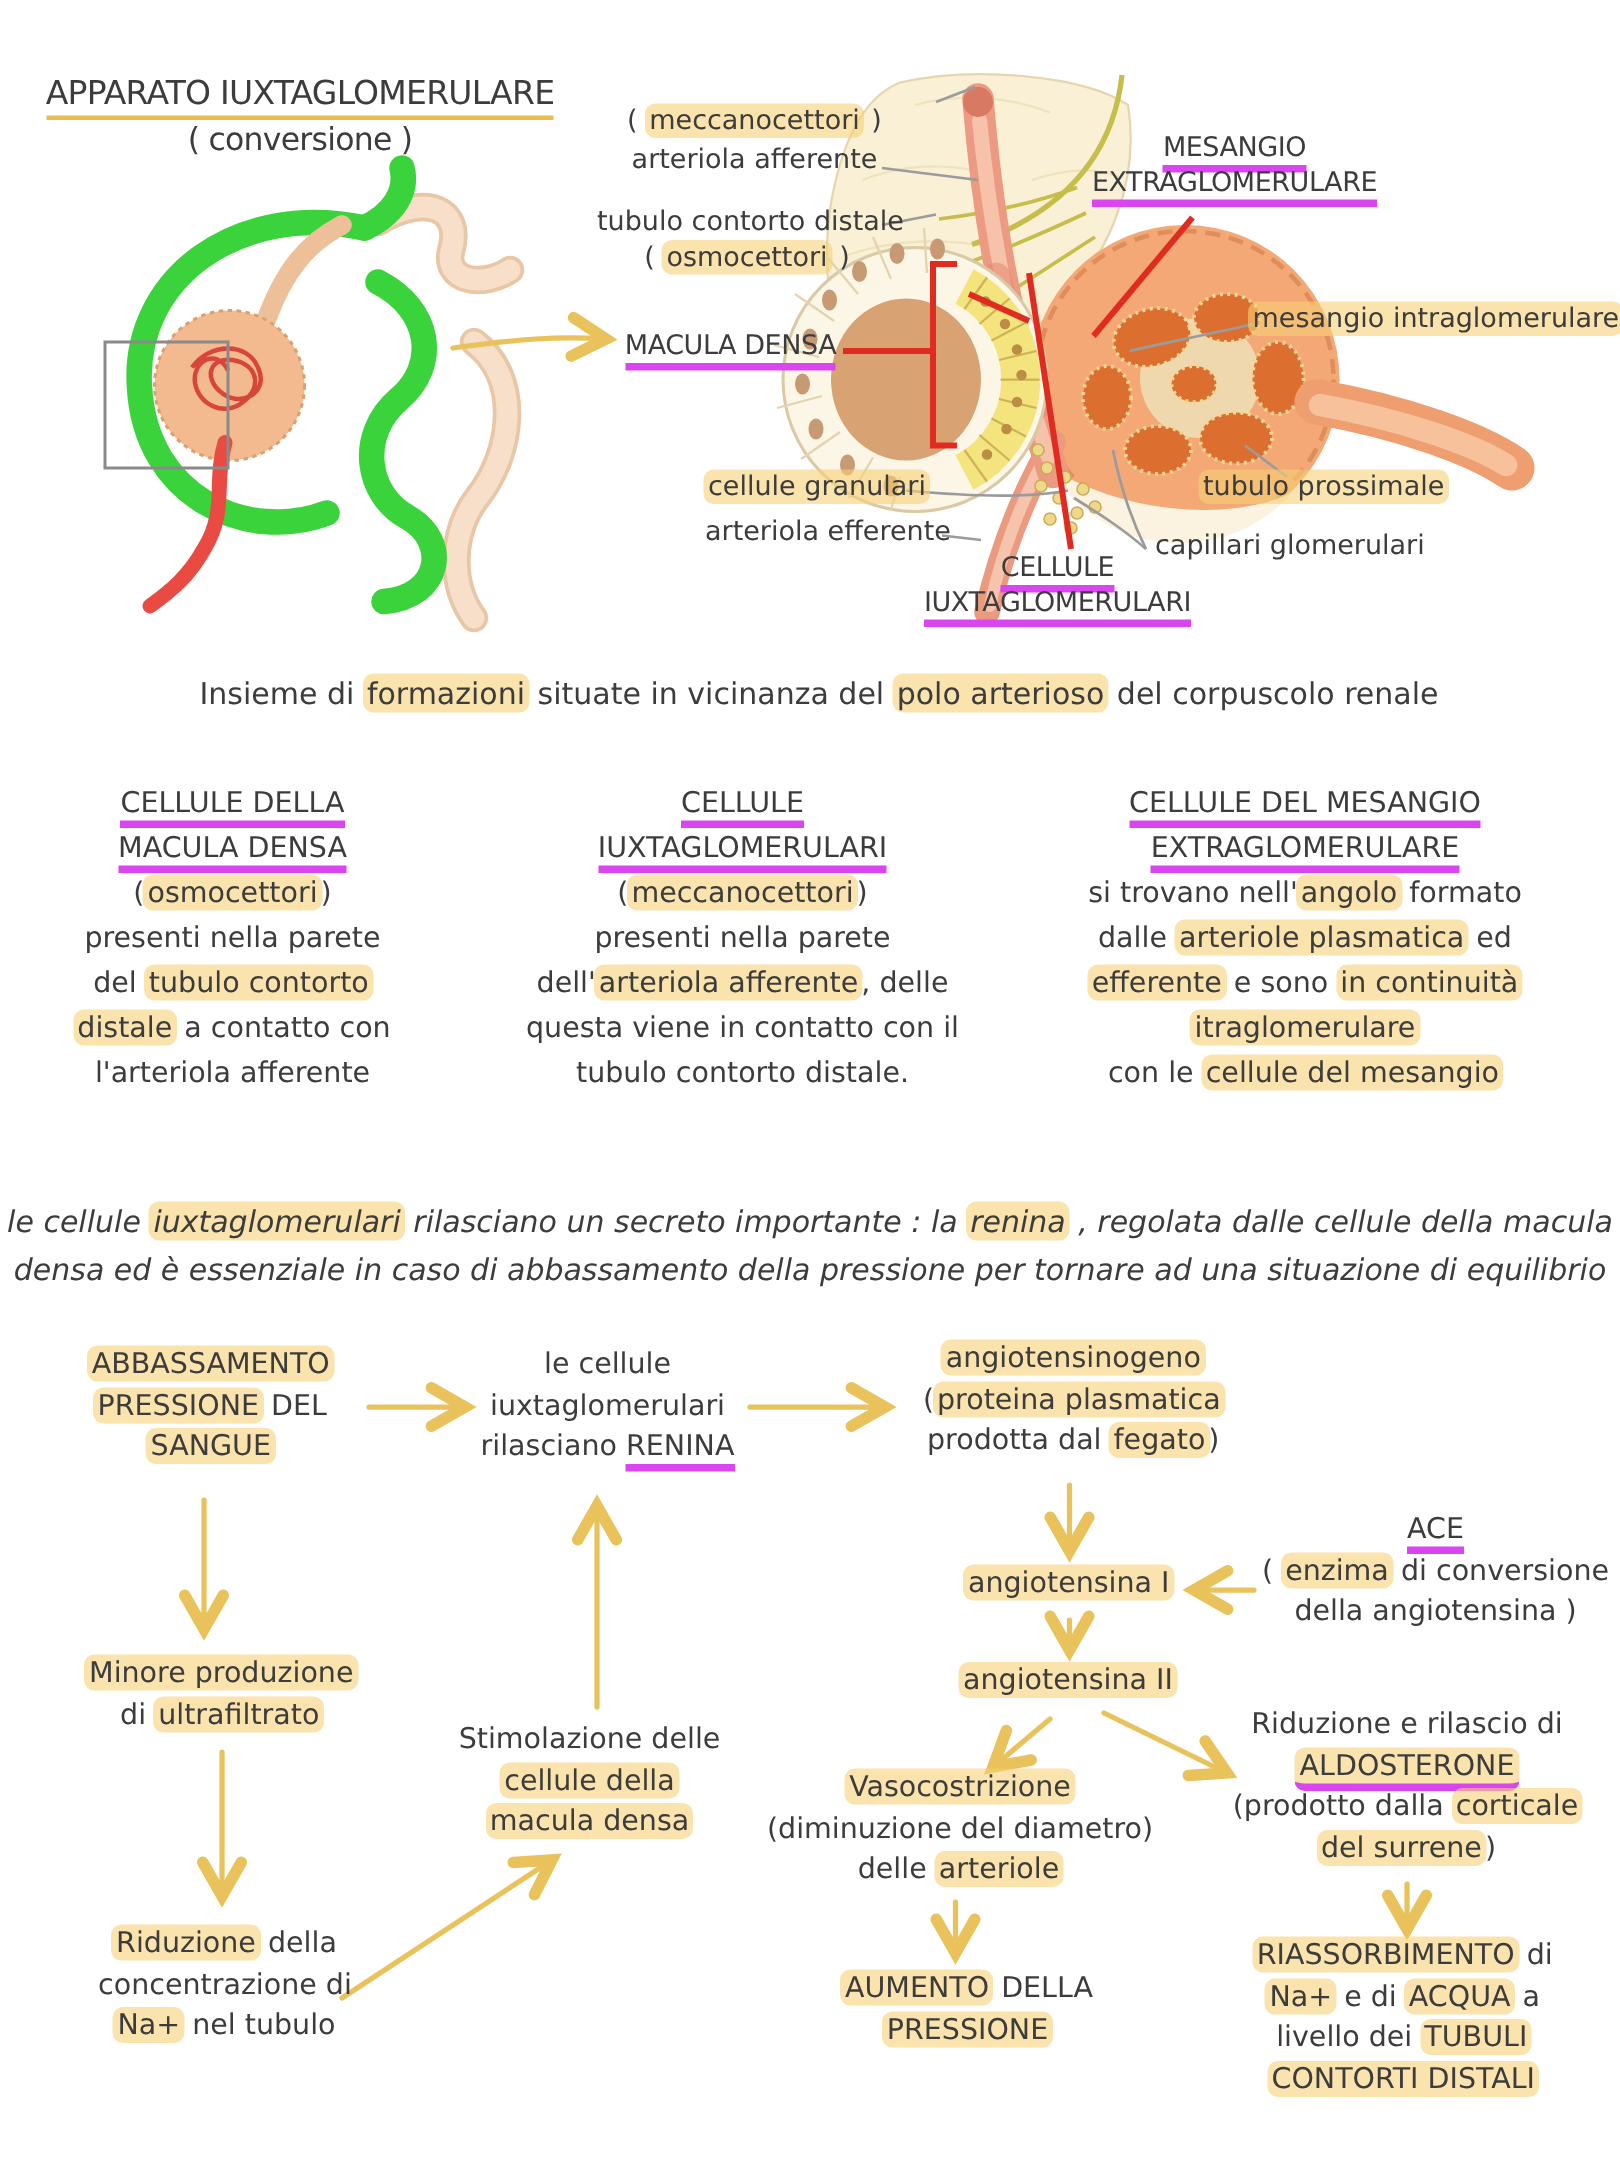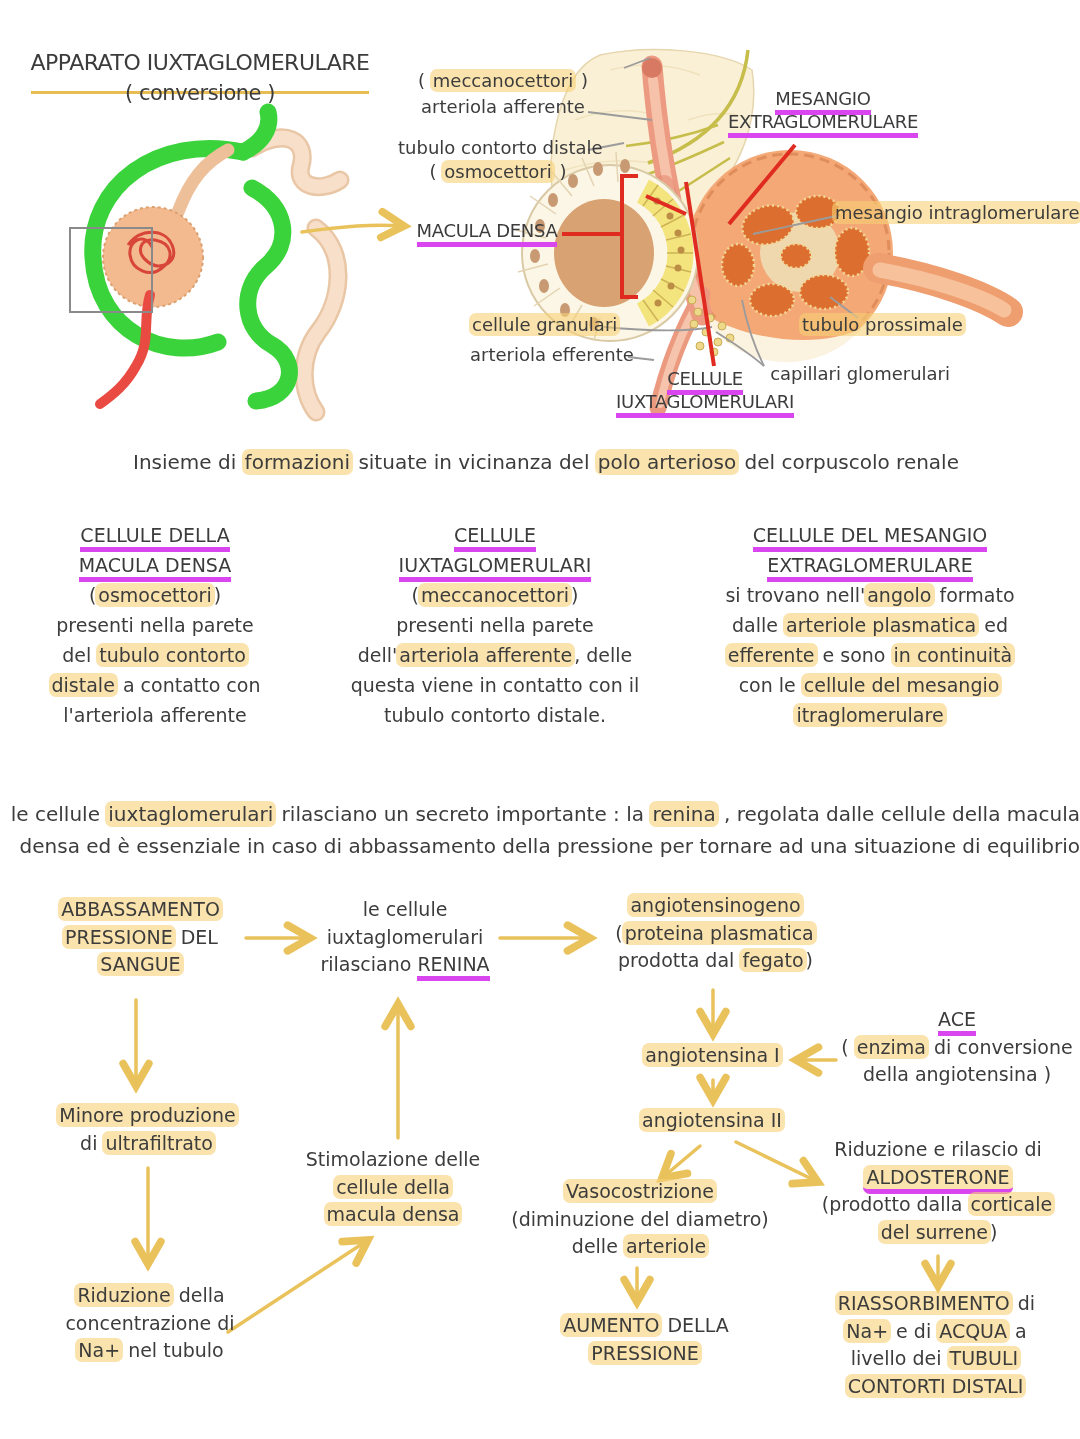--- a/index.html
+++ b/index.html
@@ -4,27 +4,27 @@
 <style>
   html,body{margin:0;padding:0;background:#fff;}
   #page{position:relative;width:1080px;height:1439px;background:#ffffff;overflow:hidden;
         font-family:"DejaVu Sans","Liberation Sans",sans-serif;color:#3c3c3c;}
   .abs{position:absolute;}
   .rline{white-space:nowrap;}
   .seg{display:inline;}
   .hl{background:rgba(247,208,116,0.60);border-radius:7px;padding:1px 3px;margin:0 -1px;}
   .ul{border-bottom:5px solid #d946ef;padding-bottom:1px;}
   #title{left:30px;top:48px;width:340px;text-align:center;font-size:22px;letter-spacing:-0.5px;line-height:1.4;}
-  #title .t1{border-bottom:3px solid #e7bc52;padding-bottom:16px;}
+  #title .t1{border-bottom:3px solid #e7bc52;padding-bottom:2px;}
   #title .t2{font-size:21px;}
   .fig-label{font-size:18px;line-height:1.25;text-align:center;}
   .fig-label.caps{font-size:18px;letter-spacing:-0.3px;}
   .intro{left:0;right:0;top:450px;text-align:center;font-size:20px;margin-left:12px;}
   .col{top:520px;text-align:center;font-size:19px;line-height:1.58;}
-  .para{left:0;right:0;top:798px;text-align:right;font-size:20px;line-height:1.62;}
+  .para{left:0;right:0;top:798px;text-align:center;font-size:20px;line-height:1.62;font-style:italic;}
   .node{text-align:center;font-size:19px;line-height:1.45;}
   svg{position:absolute;left:0;}
 </style>
 </head>
 <body>
 
 <div id="page">
 
   <svg width="1080" height="420" viewBox="0 20 1080 420" style="top:20px">
     <defs>
@@ -212,21 +212,21 @@
   <div class="abs fig-label" style="left:470px;top:344px;width:160px">
       <div class="rline"><span class="seg">arteriola efferente</span></div>
     </div>
   <div class="abs fig-label caps" style="left:605px;top:368px;width:200px">
       <div class="rline"><span class="seg ul">CELLULE</span></div>
       <div class="rline"><span class="seg ul">IUXTAGLOMERULARI</span></div>
     </div>
   <div class="abs fig-label" style="left:800px;top:314px;width:160px;text-align:center">
       <div class="rline"><span class="seg hl">tubulo prossimale</span></div>
     </div>
-  <div class="abs fig-label" style="left:770px;top:363px;width:180px;text-align:right">
+  <div class="abs fig-label" style="left:770px;top:353px;width:180px;text-align:left">
       <div class="rline"><span class="seg">capillari glomerulari</span></div>
     </div>
 
   <div class="abs intro">
       <div class="rline"><span class="seg">Insieme di </span><span class="seg hl">formazioni</span><span class="seg"> situate in vicinanza del </span><span class="seg hl">polo arterioso</span><span class="seg"> del corpuscolo renale</span></div>
     </div>
 
   <div class="abs col" style="left:30px;width:250px">
       <div class="rline"><span class="seg ul">CELLULE DELLA</span></div>
       <div class="rline"><span class="seg ul">MACULA DENSA</span></div>
@@ -244,22 +244,22 @@
       <div class="rline"><span class="seg">dell'</span><span class="seg hl">arteriola afferente</span><span class="seg">, delle</span></div>
       <div class="rline"><span class="seg">questa viene in contatto con il</span></div>
       <div class="rline"><span class="seg">tubulo contorto distale.</span></div>
     </div>
   <div class="abs col" style="left:690px;width:360px">
       <div class="rline"><span class="seg ul">CELLULE DEL MESANGIO</span></div>
       <div class="rline"><span class="seg ul">EXTRAGLOMERULARE</span></div>
       <div class="rline"><span class="seg">si trovano nell'</span><span class="seg hl">angolo</span><span class="seg"> formato</span></div>
       <div class="rline"><span class="seg">dalle </span><span class="seg hl">arteriole plasmatica</span><span class="seg"> ed</span></div>
       <div class="rline"><span class="seg hl">efferente</span><span class="seg"> e sono </span><span class="seg hl">in continuità</span></div>
+      <div class="rline"><span class="seg hl">itraglomerulare</span></div>
       <div class="rline"><span class="seg">con le </span><span class="seg hl">cellule del mesangio</span></div>
-      <div class="rline"><span class="seg hl">itraglomerulare</span></div>
     </div>
 
   <div class="abs para">
       <div class="rline"><span class="seg">le cellule </span><span class="seg hl">iuxtaglomerulari</span><span class="seg"> rilasciano un secreto importante : la </span><span class="seg hl">renina</span><span class="seg"> , regolata dalle cellule della macula</span></div>
       <div class="rline"><span class="seg">densa ed è essenziale in caso di abbassamento della pressione per tornare ad una situazione di equilibrio</span></div>
     </div>
 
   <svg width="1080" height="559" viewBox="0 880 1080 559" style="top:880px">
     <defs>
       <marker id="ah2" viewBox="0 0 12 12" refX="9" refY="6" markerWidth="11" markerHeight="11" orient="auto-start-reverse">

